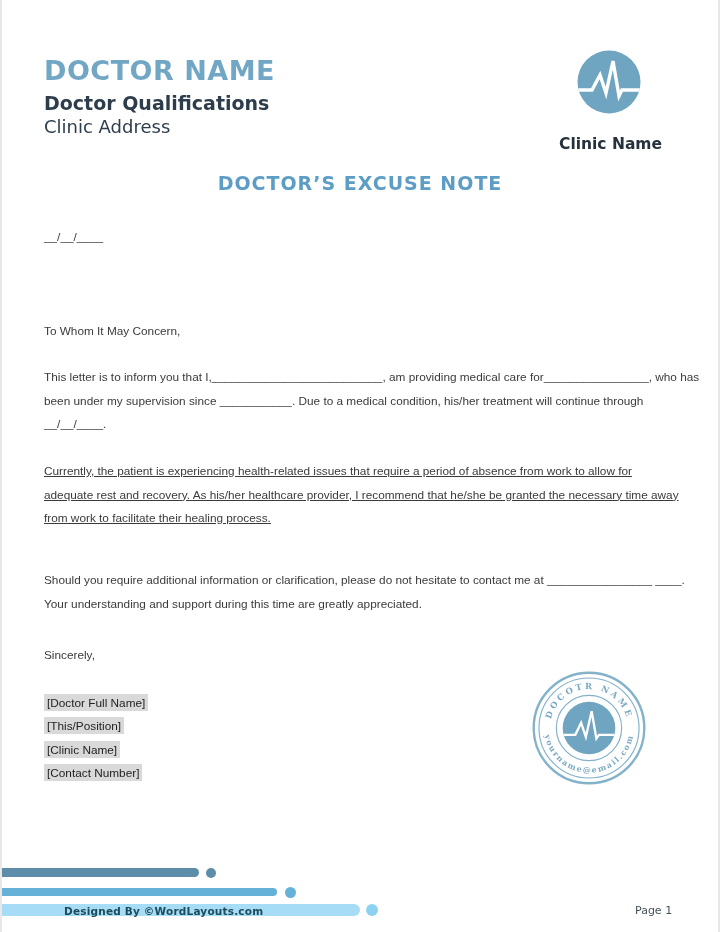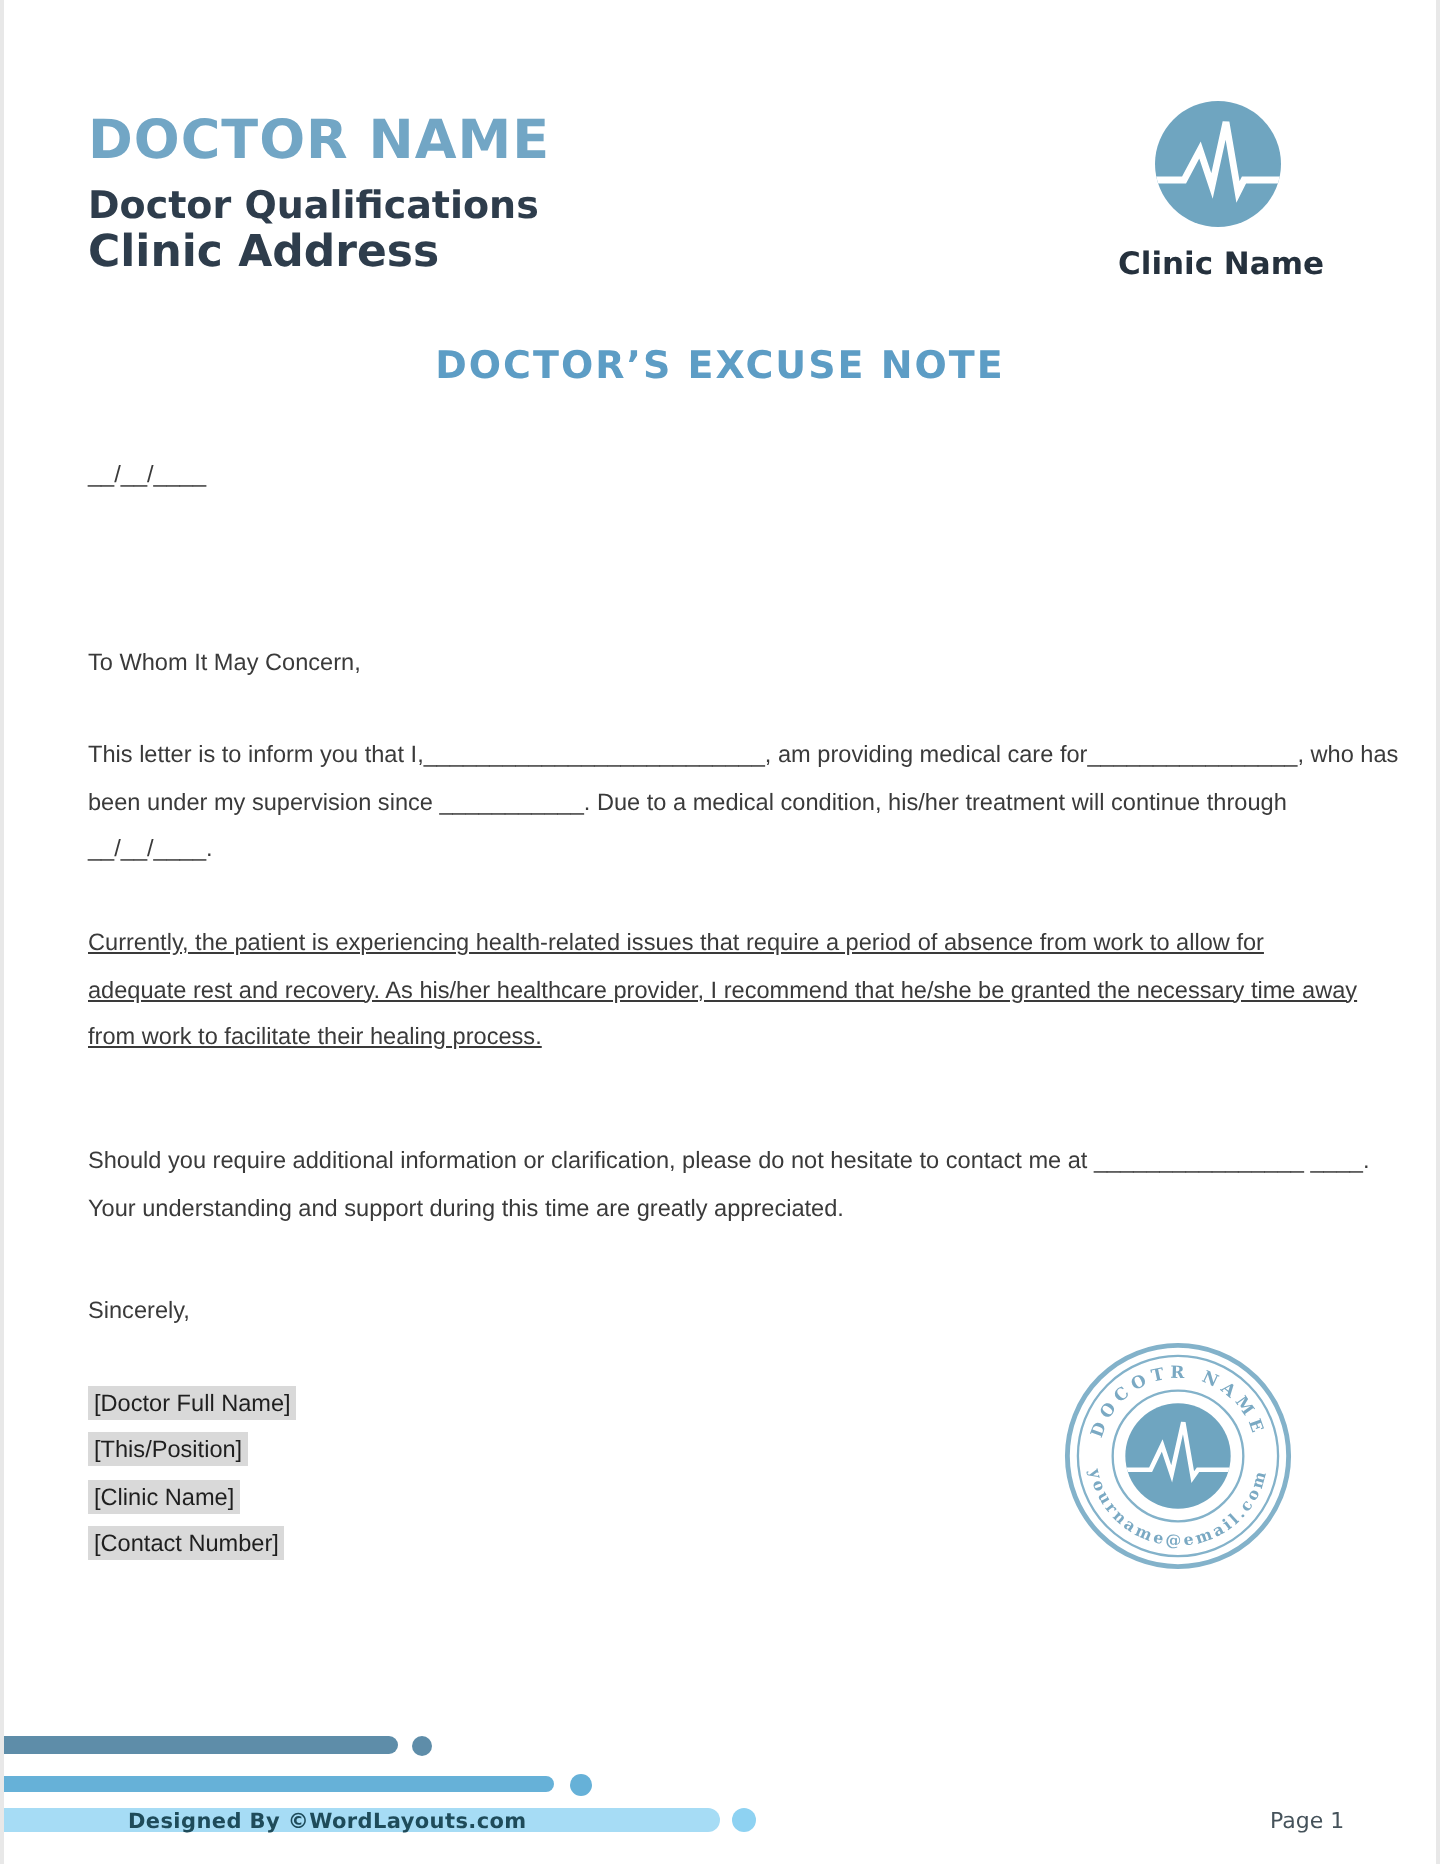--- a/index.html
+++ b/index.html
@@ -19,28 +19,28 @@
   .header-left{position:absolute;left:42px;top:56px;}
   .doctor-name{
     font-family:"DejaVu Sans",sans-serif;font-size:27px;font-weight:800;
     letter-spacing:.5px;color:var(--brand);line-height:30px;
   }
   .header-sub{
     font-family:"DejaVu Sans",sans-serif;font-size:19px;font-weight:600;
     color:var(--navy);line-height:23px;margin-top:6px;
   }
   .header-sub2{
-    font-family:"DejaVu Sans",sans-serif;font-size:22px;font-weight:700;
+    font-family:"DejaVu Sans",sans-serif;font-size:18px;font-weight:400;
     color:var(--navy);line-height:23px;
   }
   .logo-block{position:absolute;left:557px;top:50px;width:100px;text-align:center;}
   .logo-block svg{display:block;margin:0 auto;}
   .clinic-name{
     font-family:"DejaVu Sans",sans-serif;font-size:15.5px;font-weight:700;
-    color:#25313d;margin-top:9px;white-space:nowrap;
+    color:#25313d;margin-top:21px;white-space:nowrap;
   }
   
   .note-title{
     position:absolute;left:0;top:172px;width:100%;text-align:center;
     font-family:"DejaVu Sans",sans-serif;font-size:19px;font-weight:700;
     letter-spacing:1px;color:var(--title);
   }
   
   .bodytext{font-size:11.8px;color:var(--body);}
   .date-line{position:absolute;left:42px;top:230px;}

